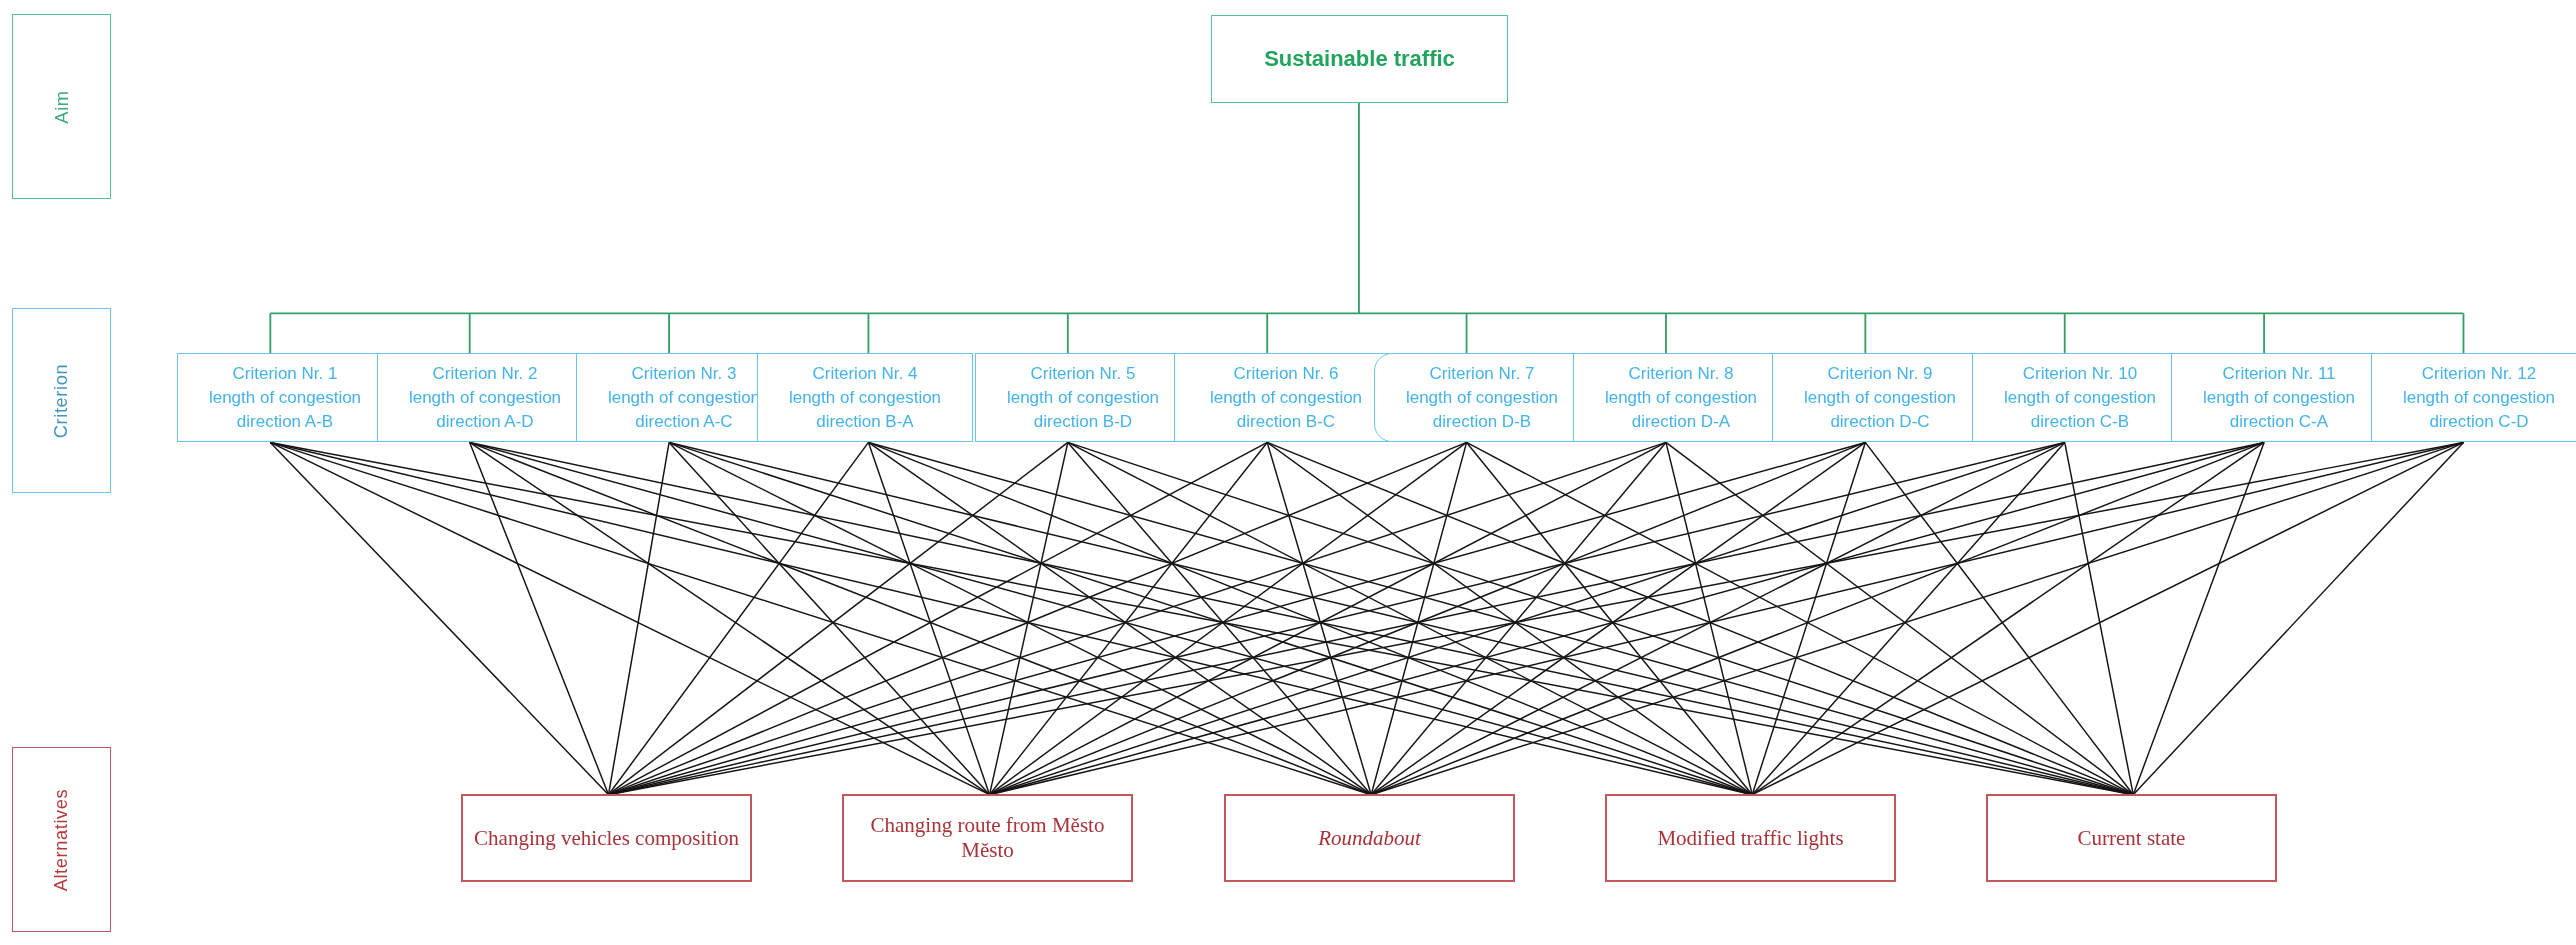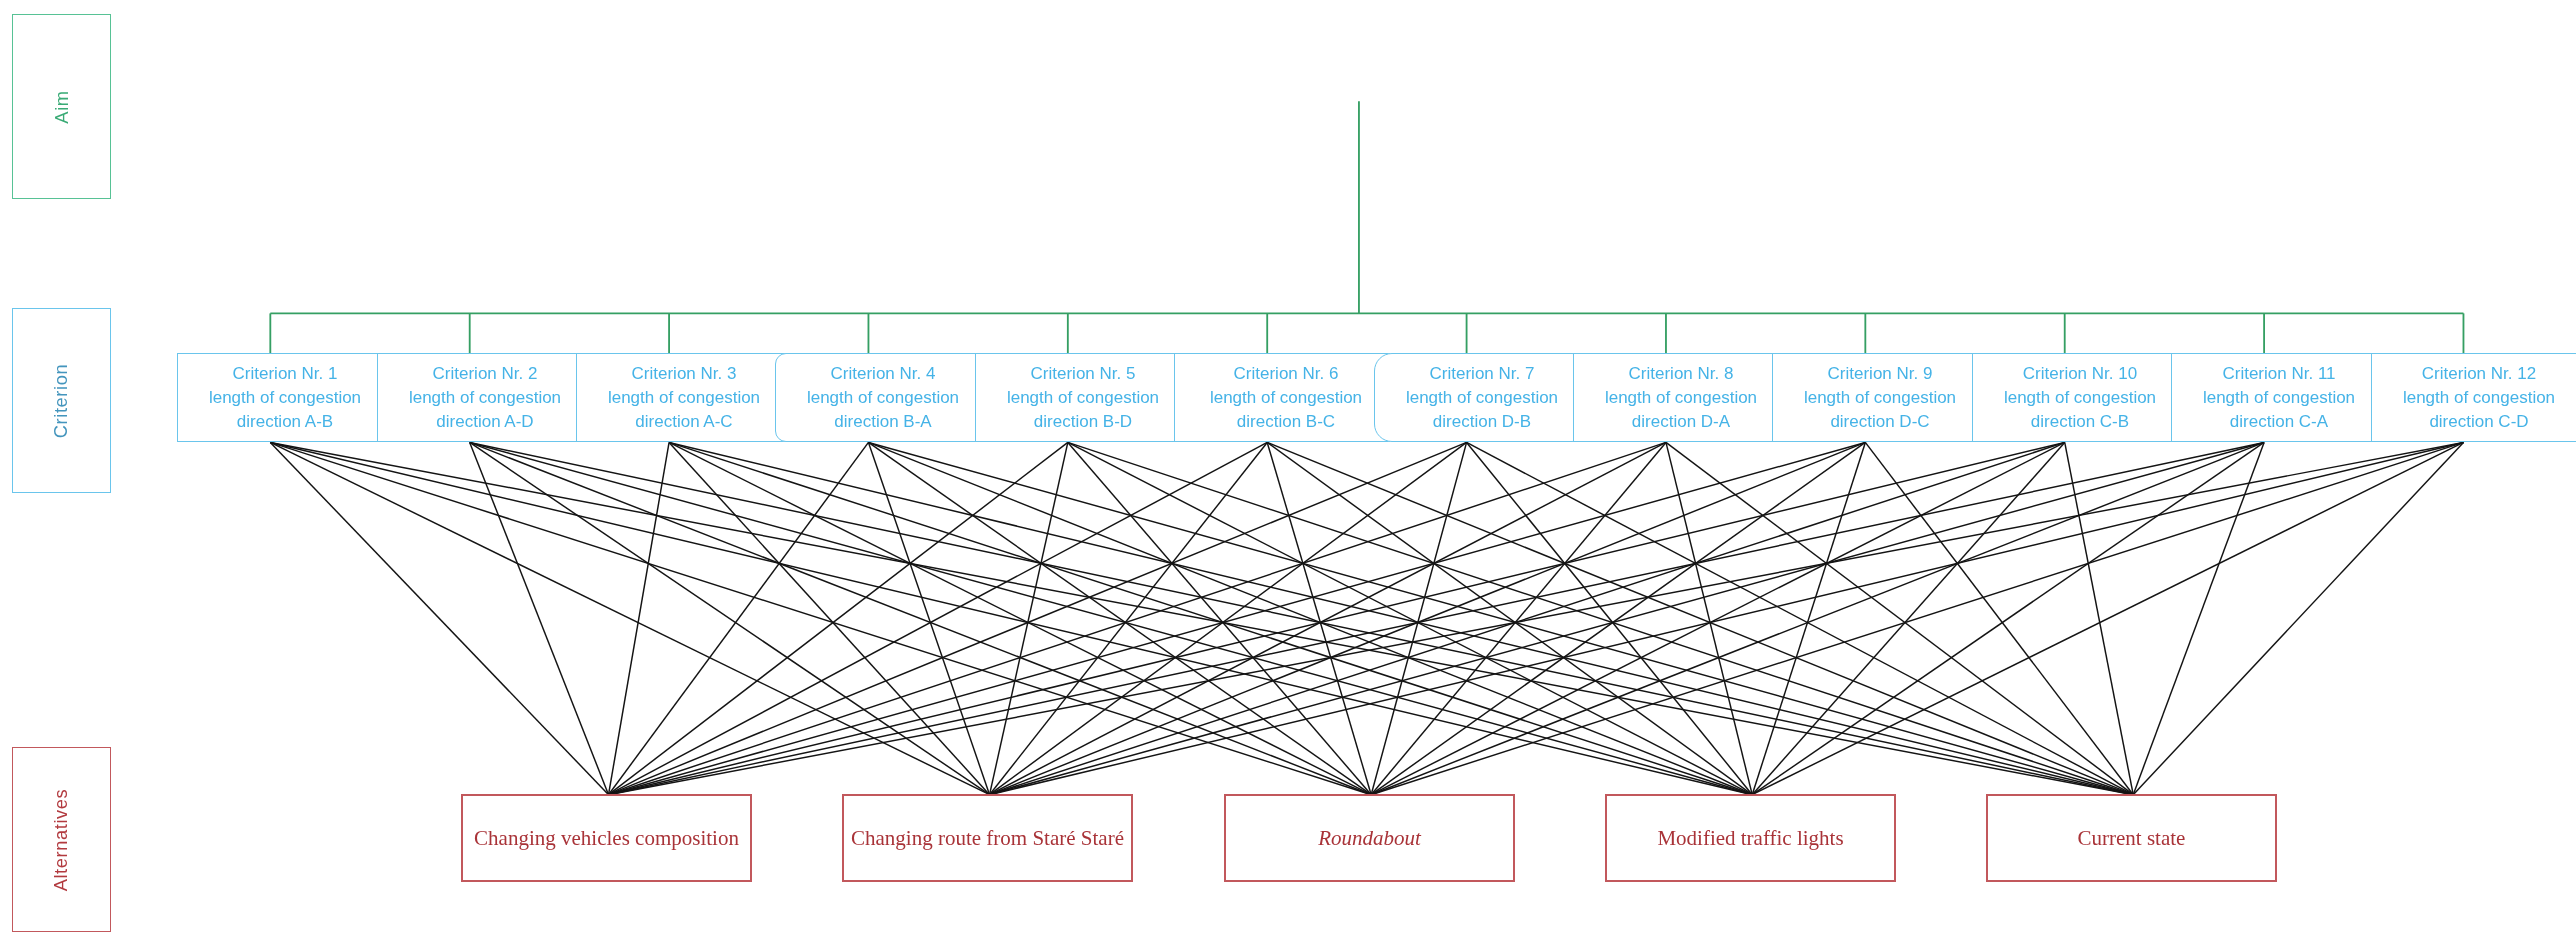--- a/index.html
+++ b/index.html
@@ -147,41 +147,44 @@
   <div class="level-box" id="aim-level">
     <span>Aim</span>
   </div>
   <div class="level-box" id="criterion-level">
     <span>Criterion</span>
   </div>
   <div class="level-box" id="alternatives-level">
     <span>Alternatives</span>
   </div>
 
+  <div class="aim-box">
+    <span>Sustainable traffic</span>
+  </div>
 
   <div id="criteria-row">
     <div class="crit-box" style="left: 177px;">
       <div>Criterion Nr. 1</div>
       <div>length of congestion</div>
       <div>direction A-B</div>
     </div>
 
     <div class="crit-box" style="left: 377px;">
       <div>Criterion Nr. 2</div>
       <div>length of congestion</div>
       <div>direction A-D</div>
     </div>
 
     <div class="crit-box" style="left: 576px;">
       <div>Criterion Nr. 3</div>
       <div>length of congestion</div>
       <div>direction A-C</div>
     </div>
 
-    <div class="crit-box" style="left: 775px; border-radius: 11px;">
+    <div class="crit-box" style="left: 757px;">
       <div>Criterion Nr. 4</div>
       <div>length of congestion</div>
       <div>direction B-A</div>
     </div>
 
     <div class="crit-box" style="left: 975px;">
       <div>Criterion Nr. 5</div>
       <div>length of congestion</div>
       <div>direction B-D</div>
     </div>
@@ -227,21 +230,21 @@
       <div>length of congestion</div>
       <div>direction C-D</div>
     </div>
   </div>
   <div id="alternatives-row">
     <div class="alt-box" style="left: 461px;">
       <span>Changing vehicles composition</span>
     </div>
 
     <div class="alt-box" style="left: 842px;">
-      <span>Changing route from Staré Staré</span>
+      <span>Changing route from Město Město</span>
     </div>
 
     <div class="alt-box" style="left: 1224px; font-style: italic;">
       <span>Roundabout</span>
     </div>
 
     <div class="alt-box" style="left: 1605px;">
       <span>Modified traffic lights</span>
     </div>
 

